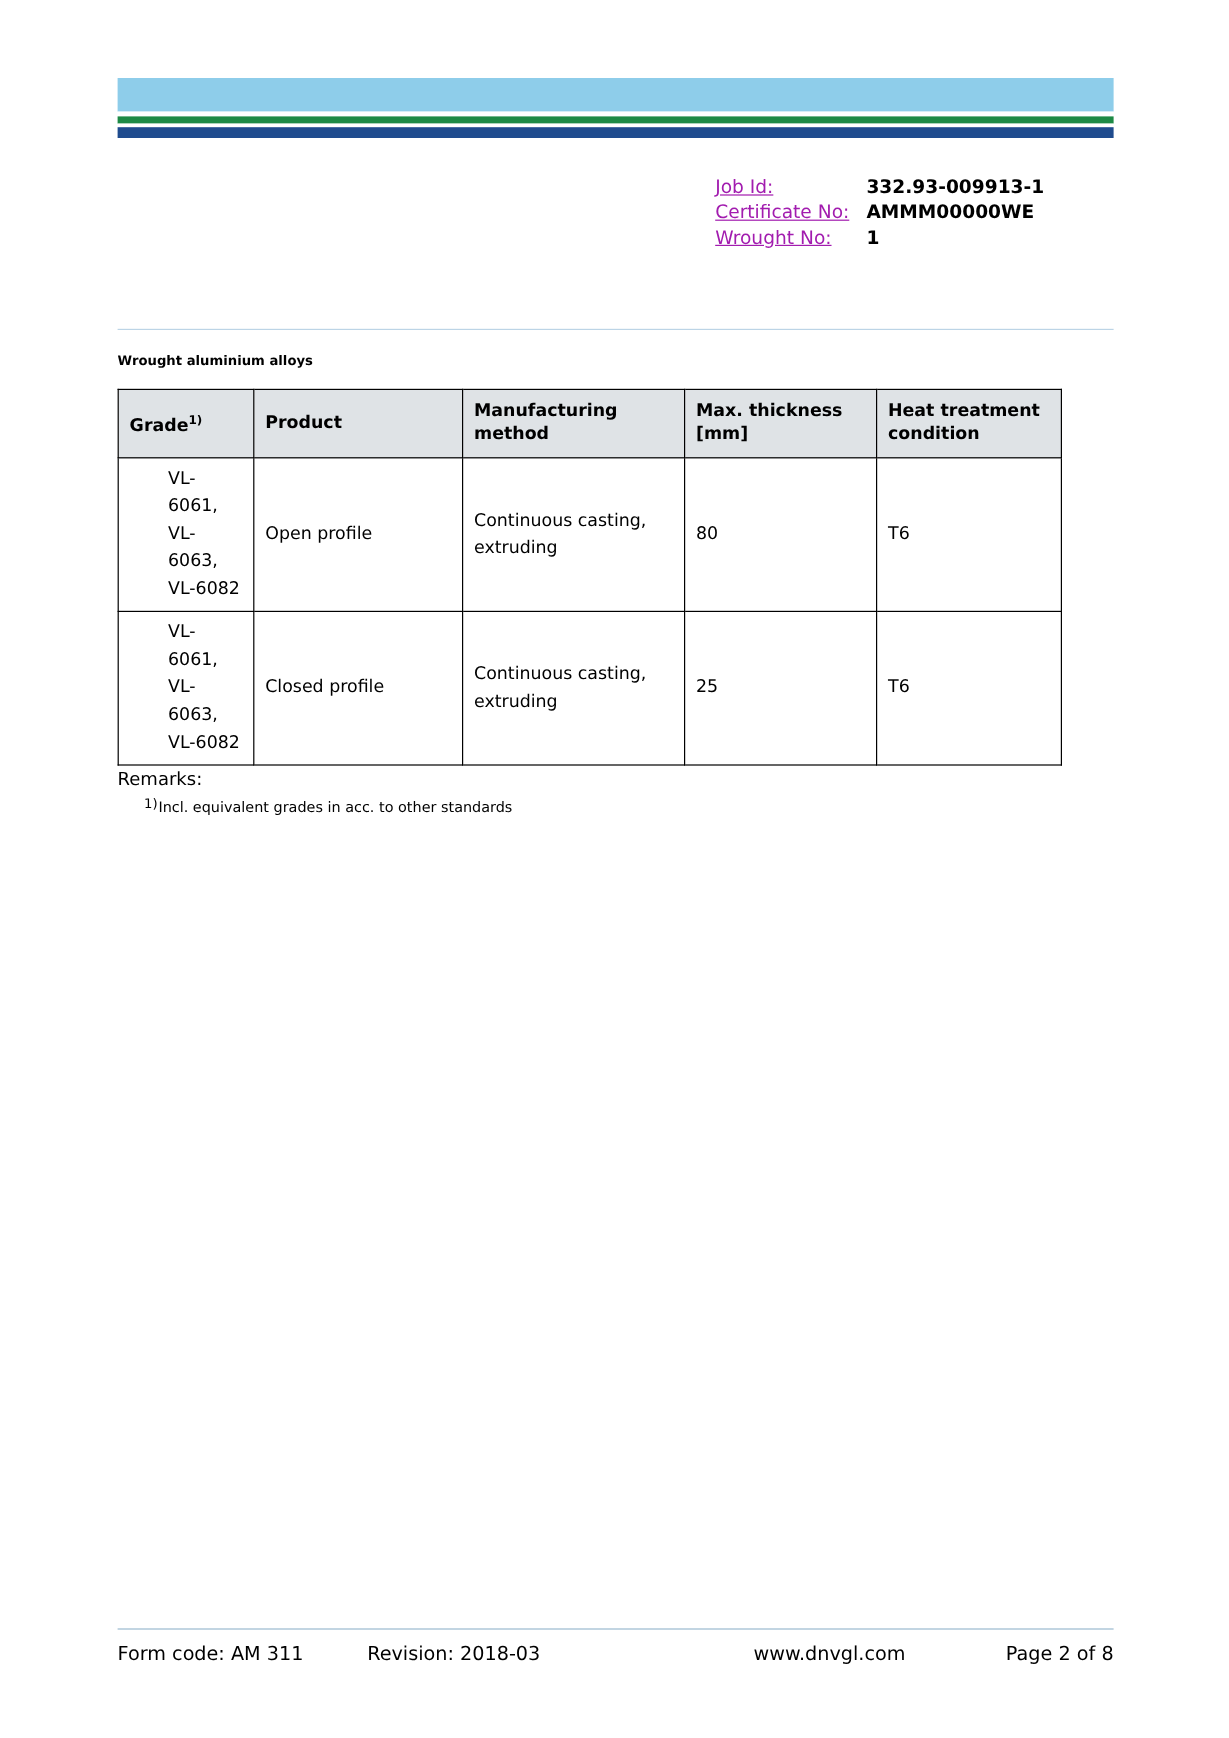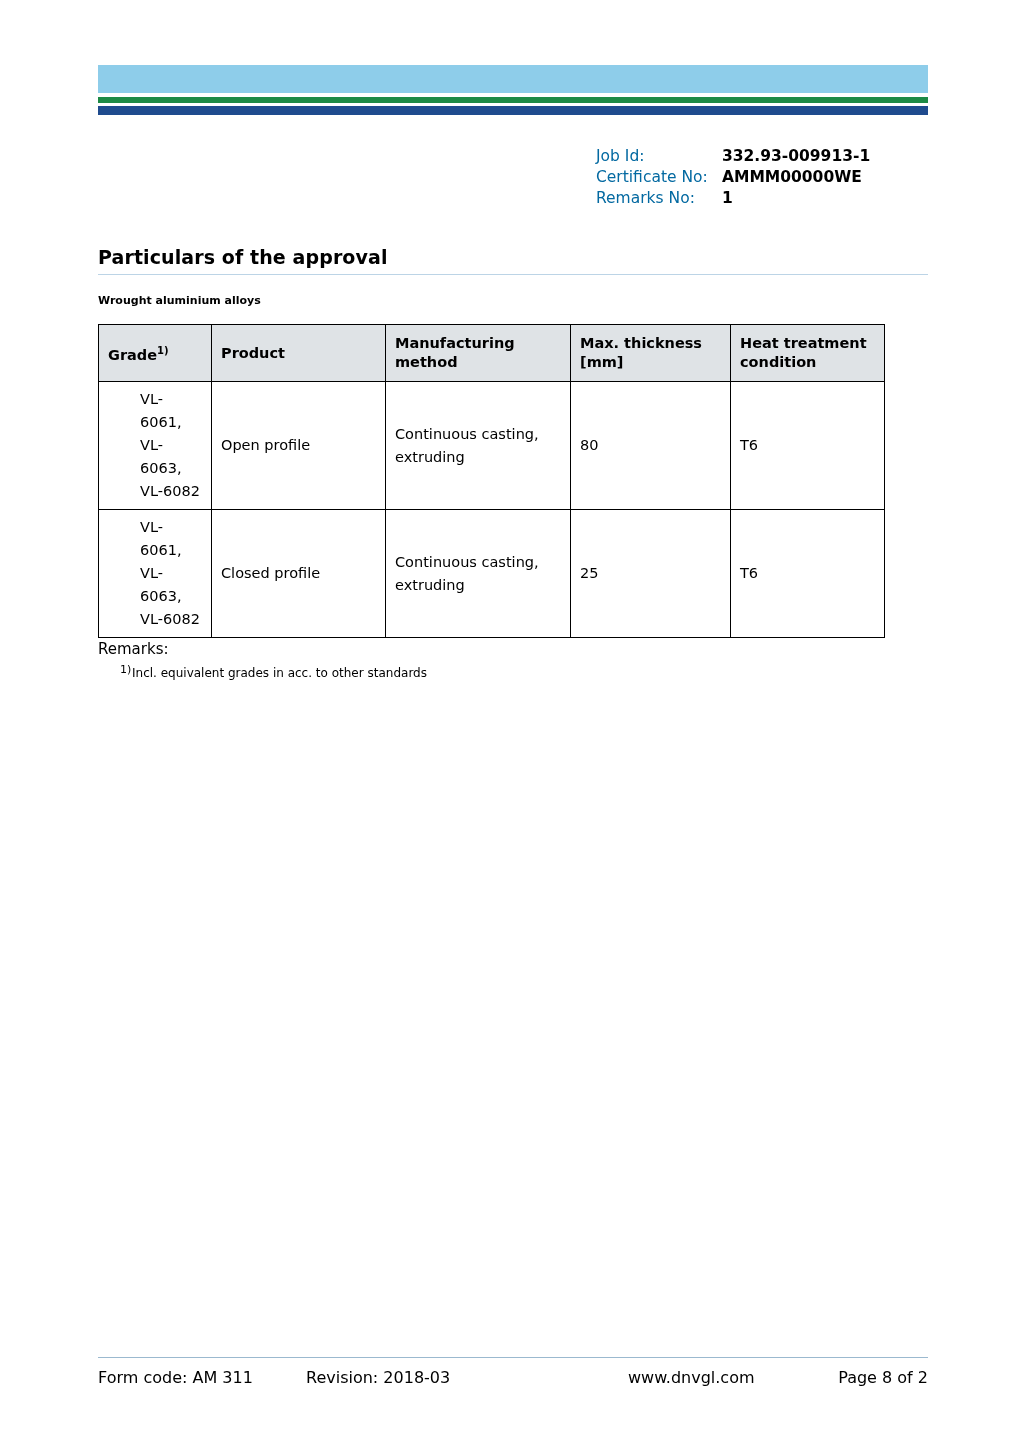--- a/index.html
+++ b/index.html
@@ -60,21 +60,22 @@
     left: 596px;
     top: 146px;
     font-size: 15.5px;
     line-height: 21px;
   }
   .meta-row {
     display: flex;
   }
   .meta-label {
     width: 126px;
-    color: #0369a1;
+    color: #a21caf;
+    text-decoration: underline;
   }
   .meta-value {
     font-weight: bold;
   }
 
   
   .section-title {
     position: absolute;
     left: 98px;
     top: 246px;
@@ -220,26 +221,25 @@
   <div class="meta">
     <div class="meta-row">
       <div class="meta-label">Job Id:</div>
       <div class="meta-value">332.93-009913-1</div>
     </div>
     <div class="meta-row">
       <div class="meta-label">Certificate No:</div>
       <div class="meta-value">AMMM00000WE</div>
     </div>
     <div class="meta-row">
-      <div class="meta-label">Remarks No:</div>
+      <div class="meta-label">Wrought No:</div>
       <div class="meta-value">1</div>
     </div>
   </div>
 
-  <div class="section-title">Particulars of the approval</div>
   <div class="section-rule"></div>
 
   <div class="subtitle">Wrought aluminium alloys</div>
 
   <div class="table-wrap">
     <table class="approval">
       <colgroup>
         <col class="col-grade">
         <col class="col-product">
         <col class="col-method">
@@ -293,17 +293,17 @@
       <div class="remark-text">Incl. equivalent grades in acc. to other standards</div>
     </div>
   </div>
 
   <div class="footer-rule"></div>
   <div class="footer">
     <div class="footer-inner">
       <span class="footer-left">Form code: AM 311</span>
       <span class="footer-mid1">Revision: 2018-03</span>
       <span class="footer-mid2">www.dnvgl.com</span>
-      <span class="footer-right">Page 8 of 2</span>
+      <span class="footer-right">Page 2 of 8</span>
     </div>
   </div>
 
 </div>
 
 </body></html>

